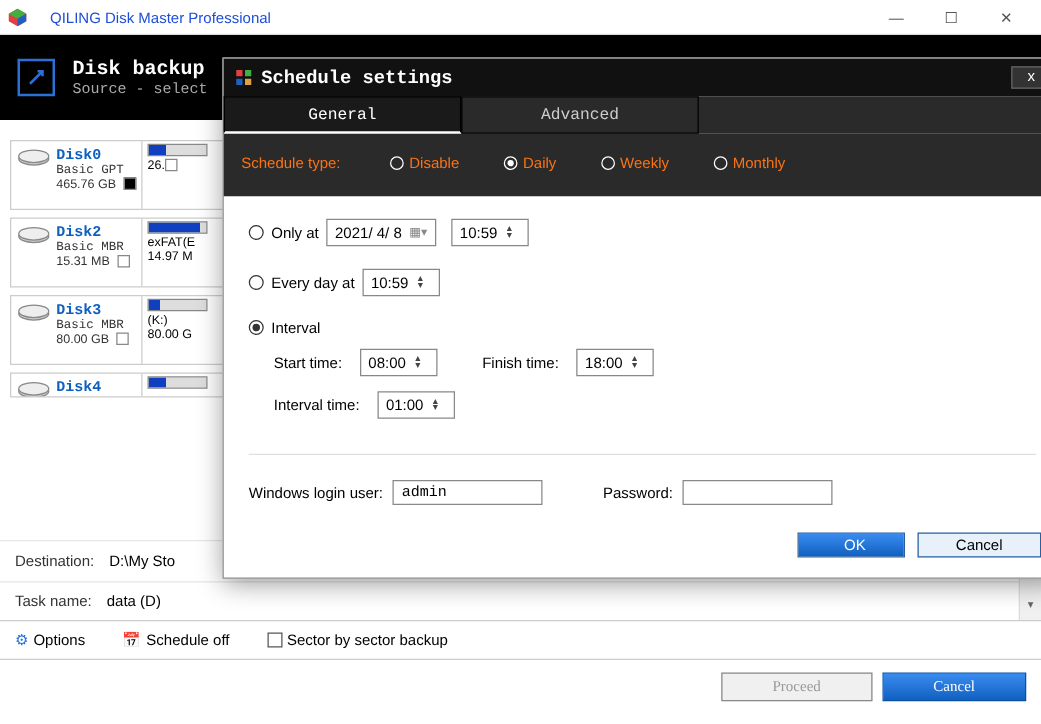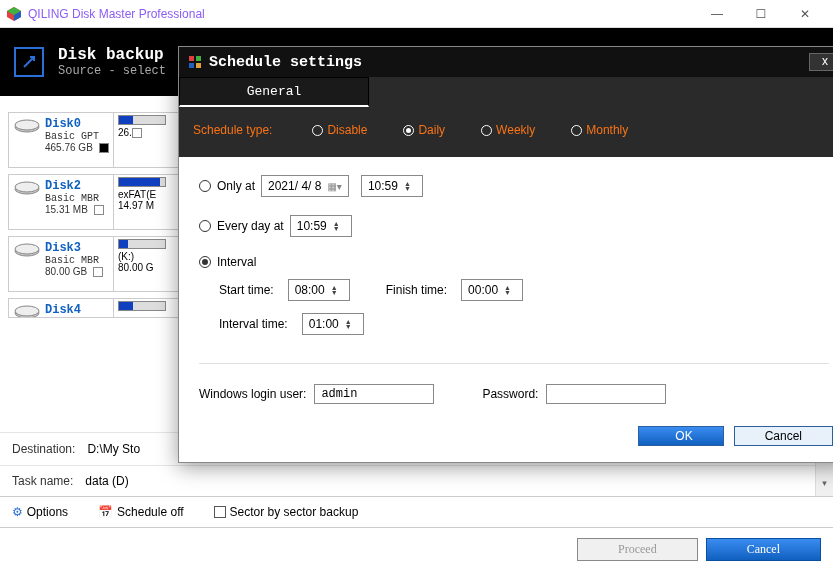--- a/index.html
+++ b/index.html
@@ -1,21 +1,21 @@
 <!DOCTYPE html>
 <html><head>
 <meta charset="utf-8">
 <style>
 * { box-sizing: border-box; margin: 0; padding: 0; font-family: "Segoe UI", Tahoma, sans-serif; }
 body { background: #fff; width: 833px; height: 579px; overflow: hidden; position: relative; }
 
 
 .titlebar { height: 28px; background: #fff; border-bottom: 1px solid #ddd; display: flex; align-items: center; padding: 0 6px; }
 .titlebar .logo { width: 16px; height: 16px; margin-right: 6px; }
-.titlebar .title { font-size: 12px; color: #8b5cf6; flex: 1; }
+.titlebar .title { font-size: 12px; color: #1d4ed8; flex: 1; margin-left: 12px; }
 .titlebar .win-btn { width: 44px; height: 28px; display: flex; align-items: center; justify-content: center; color: #555; font-size: 12px; }
 
 
 .header-black { background: #000; color: #fff; padding: 18px 14px; display: flex; align-items: center; }
 .header-black .icon-box { width: 30px; height: 30px; border: 2px solid #2a70d8; display: flex; align-items: center; justify-content: center; margin-right: 14px; }
 .header-black .main-title { font-family: "Courier New", monospace; font-size: 16px; font-weight: bold; }
 .header-black .sub-title { font-family: "Courier New", monospace; font-size: 12px; color: #aaa; }
 
 
 .main-area { position: relative; height: 400px; }
@@ -235,20 +235,21 @@
         <rect x="2" y="2" width="5" height="5" fill="#e04040"></rect>
         <rect x="9" y="2" width="5" height="5" fill="#40b040"></rect>
         <rect x="2" y="9" width="5" height="5" fill="#2060c0"></rect>
         <rect x="9" y="9" width="5" height="5" fill="#e0a040"></rect>
       </svg>
     <span class="mtitle">Schedule settings</span>
     <div class="close">x</div>
   </div>
   <div class="tab-row">
     <div class="tab active">General</div>
+    <div class="tab">Advanced</div>
   </div>
   <div class="sched-type-row">
     <span class="lbl">Schedule type:</span>
     <div class="radio-g">
         <span class="r"></span>
         <span>Disable</span>
       </div>
     <div class="radio-g">
         <span class="r on"></span>
         <span>Daily</span>
@@ -292,21 +293,21 @@
     </div>
     <div class="sub-rows">
       <div class="row">
         <span class="lab">Start time:</span>
         <span class="field">
             <span>08:00</span>
             <span class="spin">▲<br>▼</span>
           </span>
         <span class="lab" style="margin-left:30px">Finish time:</span>
         <span class="field">
-            <span>00:00</span>
+            <span>18:00</span>
             <span class="spin">▲<br>▼</span>
           </span>
       </div>
       <div class="row">
         <span class="lab">Interval time:</span>
         <span class="field">
             <span>01:00</span>
             <span class="spin">▲<br>▼</span>
           </span>
       </div>

